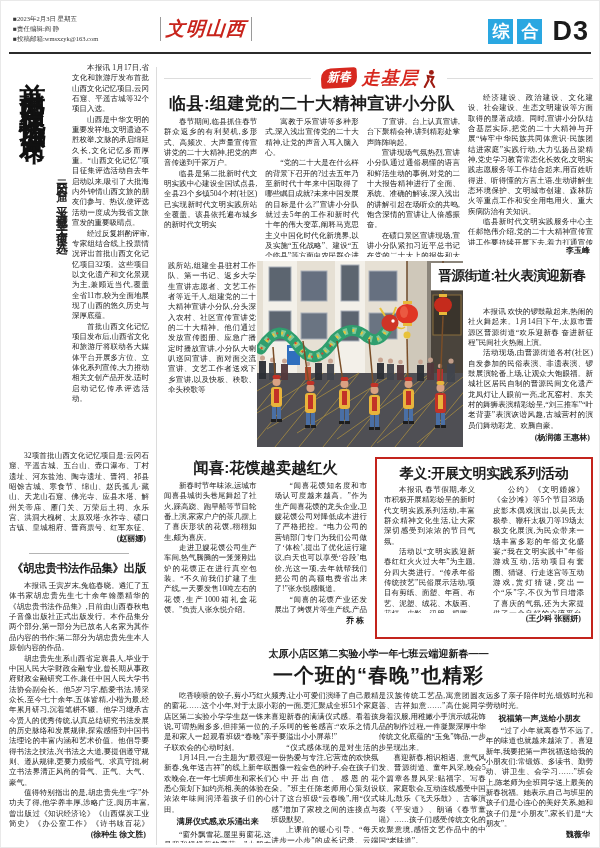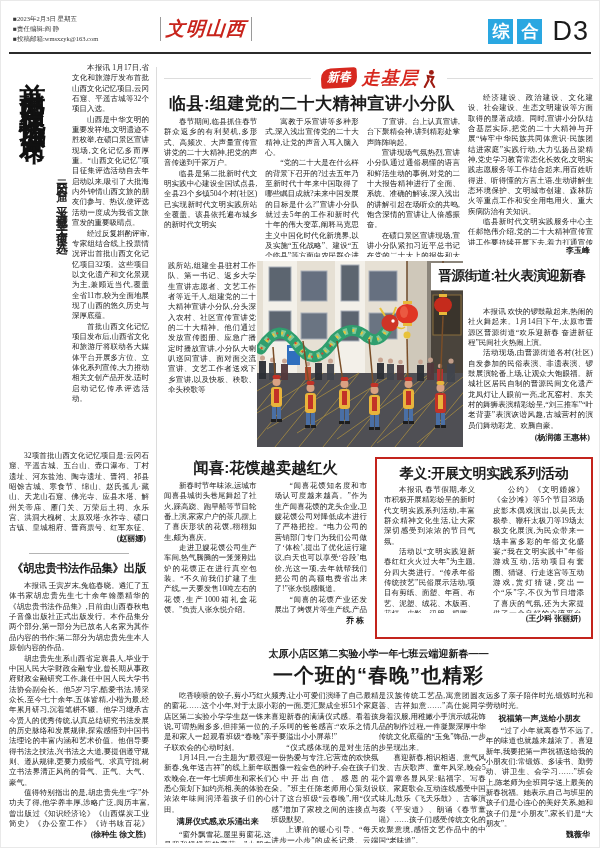--- a/index.html
+++ b/index.html
@@ -11,21 +11,21 @@
   .hd{display:flex;align-items:flex-start;margin:13px 10px 0 12px}
   .hd-info{font-size:6.5px;line-height:1.55;color:#3a3a3a;width:142px}
   .hd-mast{display:flex;align-items:center;margin-top:2px}
   .mbar{width:1px;height:24px;background:#9a9a9a;margin:0 5px}
   .mast{color:#c8241c;font-size:19px;font-weight:bold;font-style:italic;
         letter-spacing:1px;transform:skewX(-4deg)}
   .hd-sp{flex:1}
   .hd-right{display:flex;align-items:center;gap:4px;margin-top:2px}
   .sq{width:25px;height:25px;background:#2aa7e1;color:#fff;font-size:17px;font-weight:bold;
       display:flex;align-items:center;justify-content:center}
-  .pgno{font-size:27px;font-weight:normal;margin-left:6px;letter-spacing:1px}
+  .pgno{font-size:27px;font-weight:bold;margin-left:6px;letter-spacing:1px}
   .toprule{height:2px;background:#2b2b2b;margin:5px 8px 0}
   
   .main{position:absolute;left:8px;top:62px;width:584px;height:786px}
   .vline{position:absolute;left:147px;top:4px;height:778px;width:1px;background:#dcdcdc}
   .leftcol{position:absolute;left:0;top:0;width:140px;height:786px}
   .rightcol{position:absolute;left:155px;top:0;width:429px;height:786px}
   
   .p{margin:0;text-indent:2em;text-align:justify;line-height:1.38}
   .t75{font-size:7.5px}
   .by{text-align:right;font-weight:bold;font-size:8px;padding-right:3px;line-height:12px;height:12px}
@@ -108,21 +108,21 @@
 
 <div class="main">
   <div class="vline"></div>
 
   <div class="leftcol">
     <div class="feat">
       <div class="f-headline sans">首批山西文化记忆项目发布</div>
       <div class="f-subhead">云冈石窟、平遥古城等三十二个项目入选</div>
       <div class="f-body t75">
         <p class="p">本报讯 1月17日,省文化和旅游厅发布首批山西文化记忆项目,云冈石窟、平遥古城等32个项目入选。</p>
-        <p class="p">山西是中华文明的重要发祥地,文明遗迹不胜枚举,在碛口景区宣讲现场,文化记忆多而厚重。“山西文化记忆”项目征集评选活动自去年启动以来,吸引了大批海内外钟情山西文旅的朋友们参与、热议,使评选活动一度成为我省文旅宣发的重要吸睛点。</p>
+        <p class="p">山西是中华文明的重要发祥地,文明遗迹不胜枚举,文脉的承启绵延久长,文化记忆多而厚重。“山西文化记忆”项目征集评选活动自去年启动以来,吸引了大批海内外钟情山西文旅的朋友们参与、热议,使评选活动一度成为我省文旅宣发的重要吸睛点。</p>
         <p class="p">经过反复斟酌评审,专家组结合线上投票情况评出首批山西文化记忆项目32项。这些项目以文化遗产和文化景观为主,兼顾近当代,覆盖全省11市,较为全面地展现了山西的悠久历史与深厚底蕴。</p>
         <p class="p">首批山西文化记忆项目发布后,山西省文化和旅游厅将联动各大媒体平台开展多方位、立体化系列宣传,大力推动相关文创产品开发,适时启动记忆传承评选活动。</p>
       </div>
     </div>
     <div class="f-list t75">
       <p class="p">32项首批山西文化记忆项目是:云冈石窟、平遥古城、五台山、壶口瀑布、丁村遗址、河东盐池、陶寺遗址、晋祠、祁县昭馀古城、寒食节、绵山、赵氏孤儿·藏山、天龙山石窟、佛光寺、应县木塔、解州关帝庙、雁门关、万荣后土祠、永乐宫、洪洞大槐树、太原双塔·永祚寺、碛口古镇、皇城相府、晋商票号、红军东征、八路军太行纪念馆、平型关大捷、晋绥边区革命旧址、太行精神、右玉精神、申纪兰·西沟、山西杏花村汾酒、山西老陈醋。</p>
     </div>
     <div class="by">(赵丽娜)</div>
     <div class="ldiv"></div>
     <div class="bk-headline sans">《胡忠贵书法作品集》出版</div>
@@ -401,21 +401,21 @@
 
         </div>
         <div class="cw-col">
           <p class="p" style="text-indent:0">频秀,让小可爱们演绎了自己最精彩的一面,更汇聚成全班51个家庭喜迎新春的满满仪式感。看着孩子乐呵的爸爸感言:“欢乐之情几乎要溢出小小屏幕!”</p>
           <p class="p">“仪式感体现的是对生活的一份热爱与专注,它营造的欢快氛围像一粒金色的种子,会在孩子们心中开出自信、感恩的花朵。”班主任陈老师用心策划设计了这台班级“云春晚”,用“仪式感”增加了家校之间的连接点与班级默契。</p>
           <p class="p">上课前的暖心引导、“每天进步一小步”的成长记录、云端一次次的问候祝福……这些点滴瞬间随着音乐在屏幕一一回放,点燃了孩子们心中珍藏已久的憧憬!</p>
 
         </div>
         <div class="cw-col">
           <p class="p" style="text-indent:0">是汉族传统工艺品,寓意团圆友善、吉祥如意……”高仕妮同学身着汉服,用稚嫩小手演示绒花饰品的制作过程,一件凝聚深厚中华传统文化底蕴的“玉兔”饰品,一步步呈现出来。</p>
-          <p class="p">喜迎新春,相识相遇、意气风发、吉庆歌声、童年风采,晚会5个篇章各显风采:贴福字、写春联、家庭歌会,互动连线感受中国味儿;鼓乐《飞天乐鼓》、古筝演奏《平安道》、朗诵《春节童谣》……孩子们感受传统文化的欢聚意境,感悟文艺作品中的中国“老味道”。</p>
+          <p class="p">喜迎新春,相识相遇、意气风发、晋源街道、童年风采,晚会5个篇章各显风采:贴福字、写春联、家庭歌会,互动连线感受中国味儿;鼓乐《飞天乐鼓》、古筝演奏《平安道》、朗诵《春节童谣》……孩子们感受传统文化的欢聚意境,感悟文艺作品中的中国“老味道”。</p>
 
         </div>
         <div class="cw-col">
           <div class="inner">
             <p class="p" style="text-indent:0">远多了亲子陪伴时光,锻炼时光和劳动时光。</p>
             <div class="sub">祝福第一声,送给小朋友</div>
             <p class="p">“过了小年就离春节不远了,年的味道也就越来越浓了。喜迎新年,我要把第一声祝福送给我的小朋友们:常锻炼、多读书、勤劳动、讲卫生、会学习……”班会上,陈老师为全班同学送上最美的新春祝福。她表示,自己与班里的孩子们是心连心的美好关系,她和孩子们是“小朋友”,家长们是“大朋友”。</p>
 
           </div>
           <div class="by">魏薇华</div>

